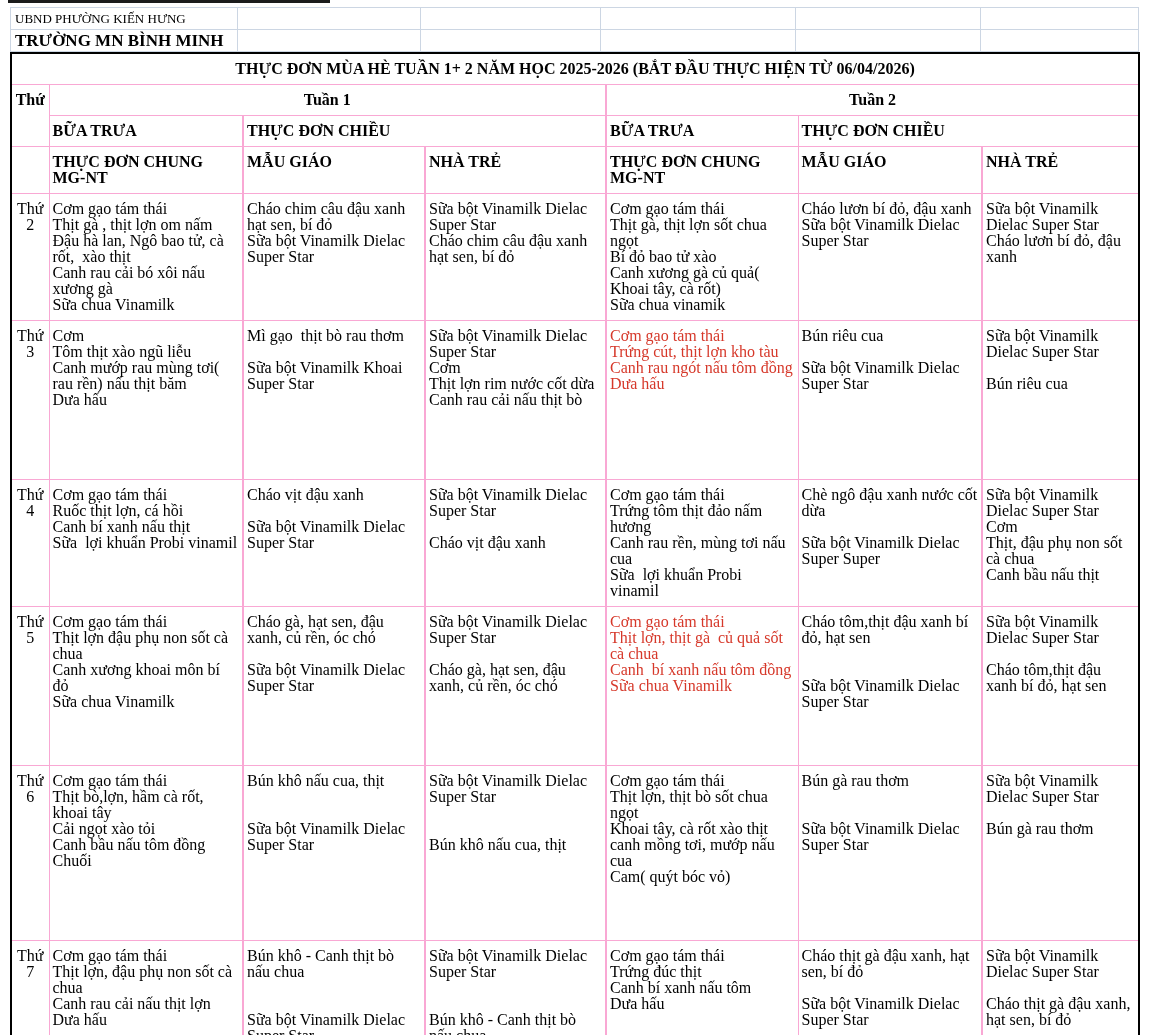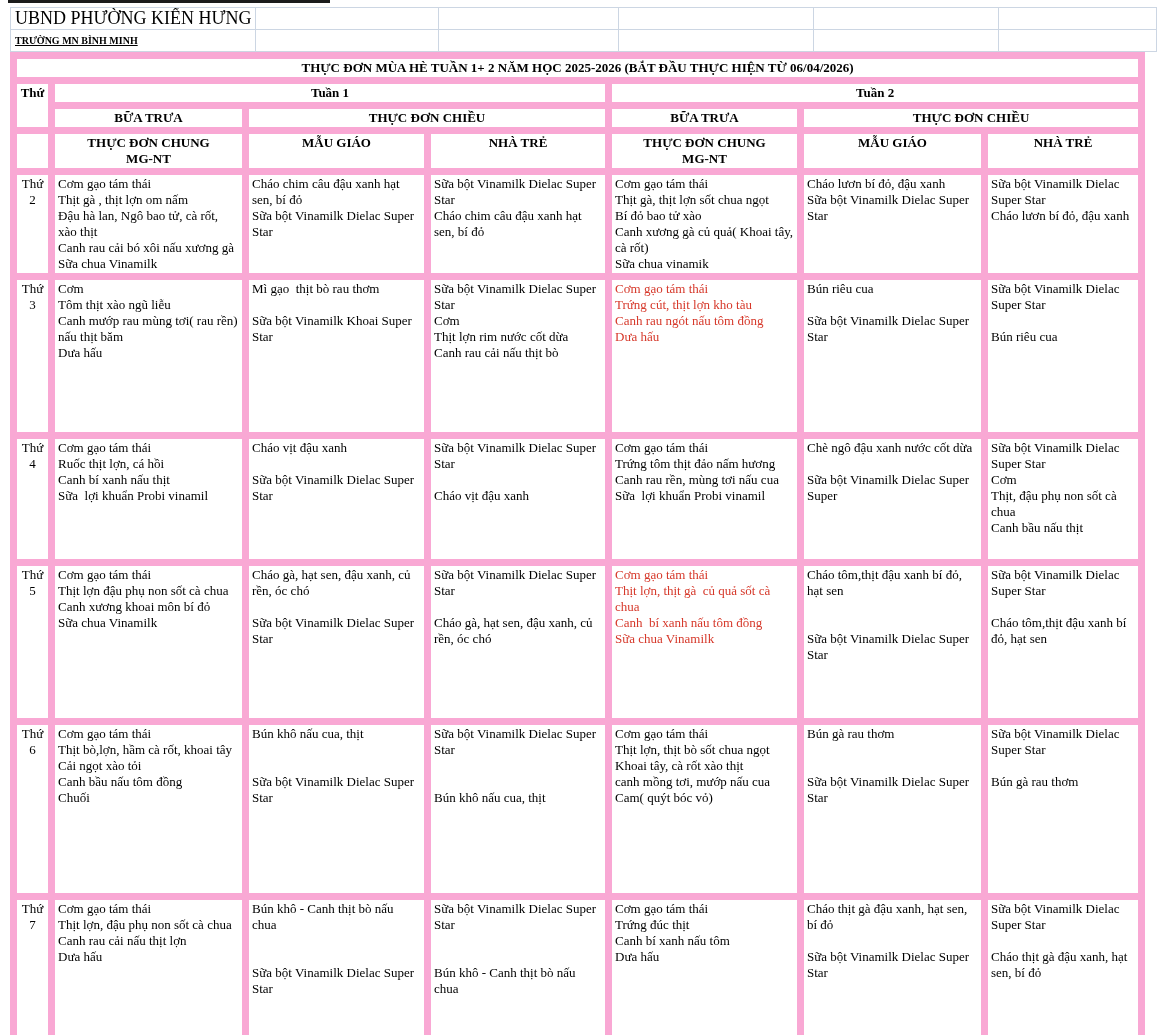--- a/index.html
+++ b/index.html
@@ -9,32 +9,32 @@
     position:relative; overflow:hidden;
     font-family:"Liberation Serif", serif;
     color:#000;
   }
   
   .topbar { position:absolute; left:8px; top:0; width:322px; height:3px; background:#1c1c1c; }
 
   
   .topgrid { position:absolute; left:10px; top:7px; border-collapse:collapse; table-layout:fixed; }
   .topgrid td { border:1px solid #ccd6e3; height:22px; padding:0 4px; vertical-align:middle; overflow:hidden; }
-  .org    { font-size:18px; white-space:nowrap; }
-  .school { font-size:10px; font-weight:bold; text-decoration:underline; white-space:nowrap; }
+  .org    { font-size:13px; white-space:nowrap; }
+  .school { font-size:17px; font-weight:bold; white-space:nowrap; }
 
   
   .menu { position:absolute; left:10px; top:52px; width:1128px; border-collapse:collapse; table-layout:fixed; border:2px solid #000; }
-  .menu td { border:7px solid #f9a8d4; padding:1px 3px; vertical-align:top; font-size:13px; line-height:16px; white-space:pre-wrap; overflow:hidden; word-break:normal; }
+  .menu td { border:1px solid #f9a8d4; padding:7px 3px; vertical-align:top; font-size:16px; line-height:16px; white-space:pre-wrap; overflow:hidden; word-break:normal; }
   .menu .bl2 { border-left-width:2px;font-family:Liberation Serif, serif; }
   .title  { font-size:12.5px; font-weight:bold; text-align:center; height:16px; padding:0; line-height:16px; white-space:nowrap; }
   .wk     { font-size:12px; font-weight:bold; text-align:center; vertical-align:middle; height:18px; padding:0;margin-top:20px; }
   .day-h  { font-size:11.5px; font-weight:bold; text-align:center; vertical-align:middle; }
-  .hb     { font-size:11.5px; font-weight:bold; text-align:center; vertical-align:middle; height:22px; padding:0; }
-  .hc     { font-size:11.5px; font-weight:bold; text-align:center; vertical-align:middle; height:34px; padding:0; line-height:16px; }
+  .hb     { font-size:11.5px; font-weight:bold; text-align:left; vertical-align:middle; height:22px; padding:0; }
+  .hc     { font-size:11.5px; font-weight:bold; vertical-align:middle; height:34px; padding:0; line-height:16px; }
   .day    { text-align:center; vertical-align:middle; font-size:11.5px; line-height:17px; }
   .red    { color:var(--red,#d63a2a); }
 </style>
 </head>
 <body>
 
 <div class="topbar"></div>
 
 <table class="topgrid">
   <colgroup>

